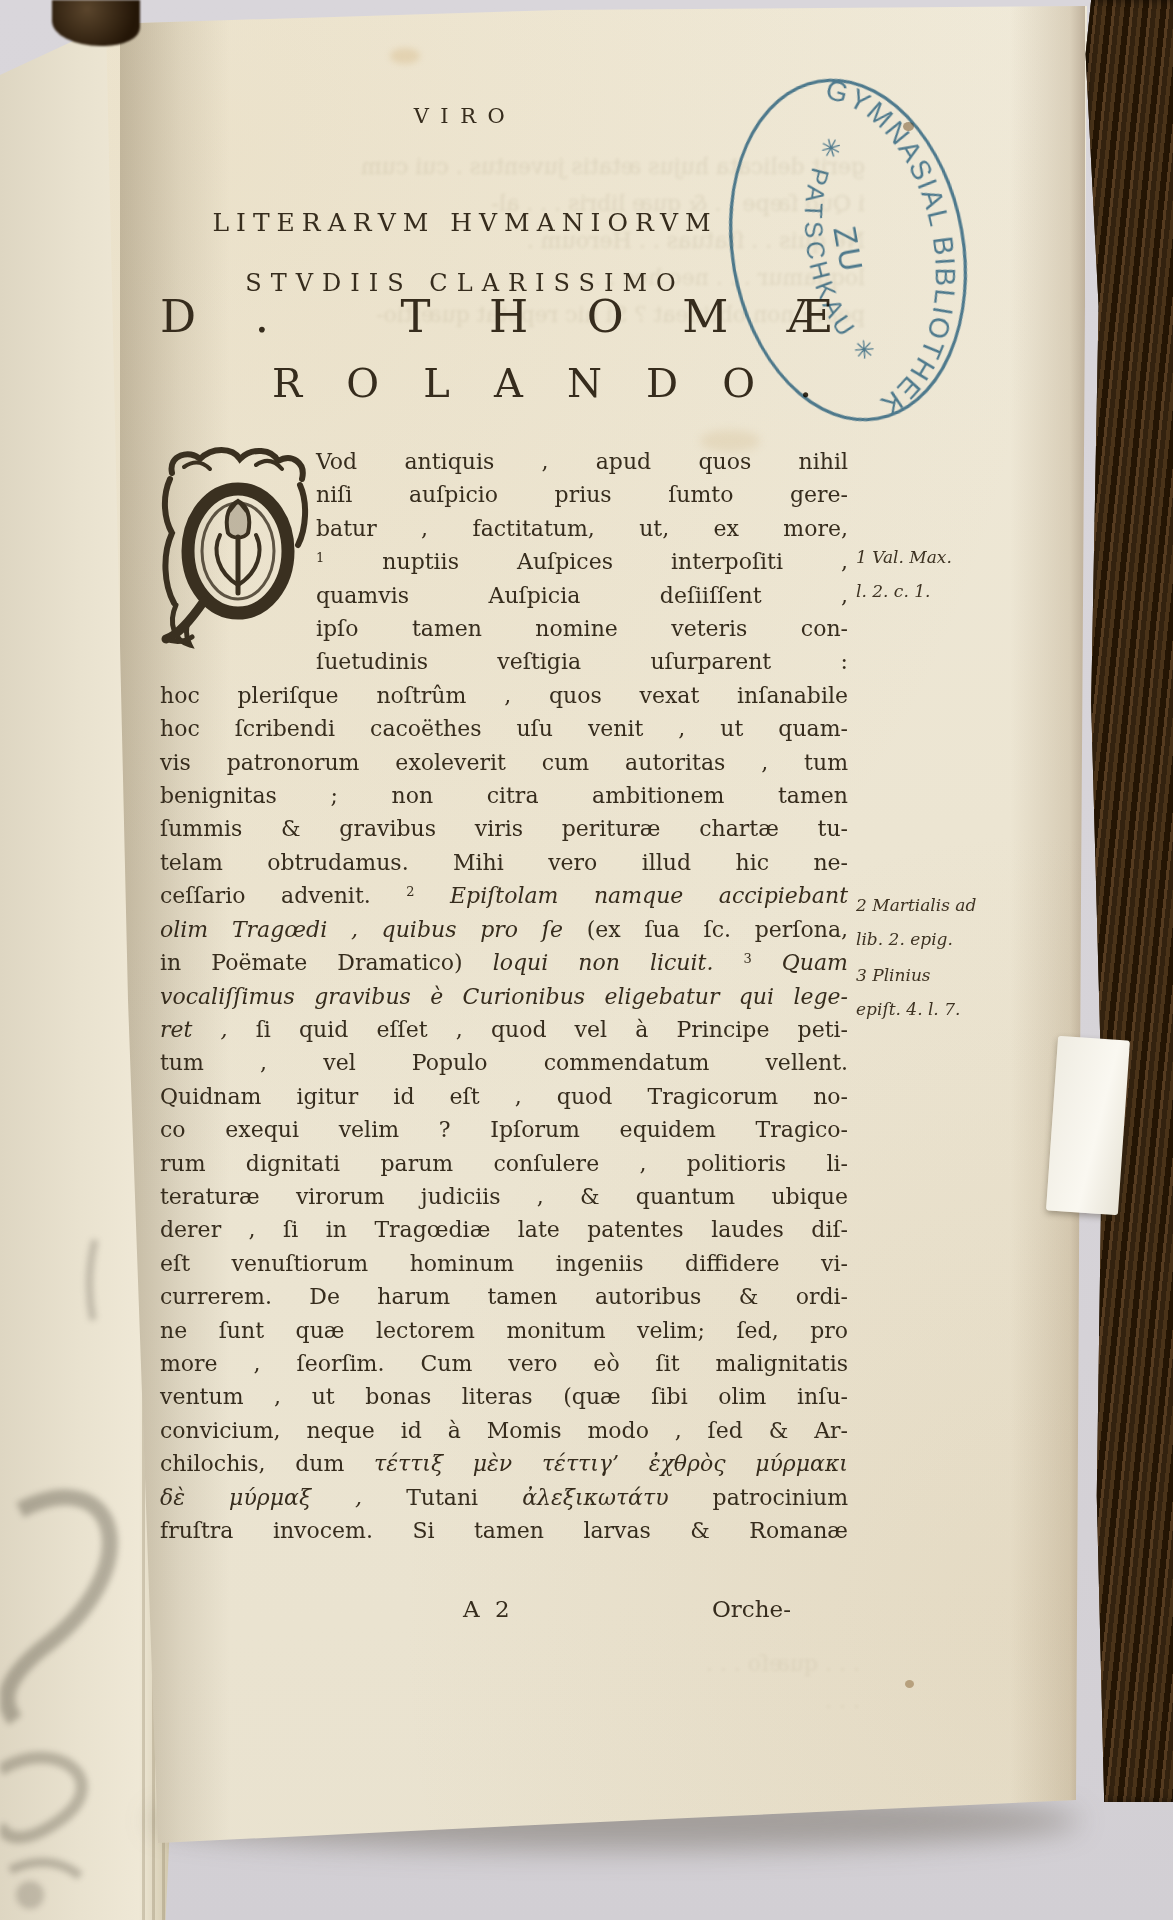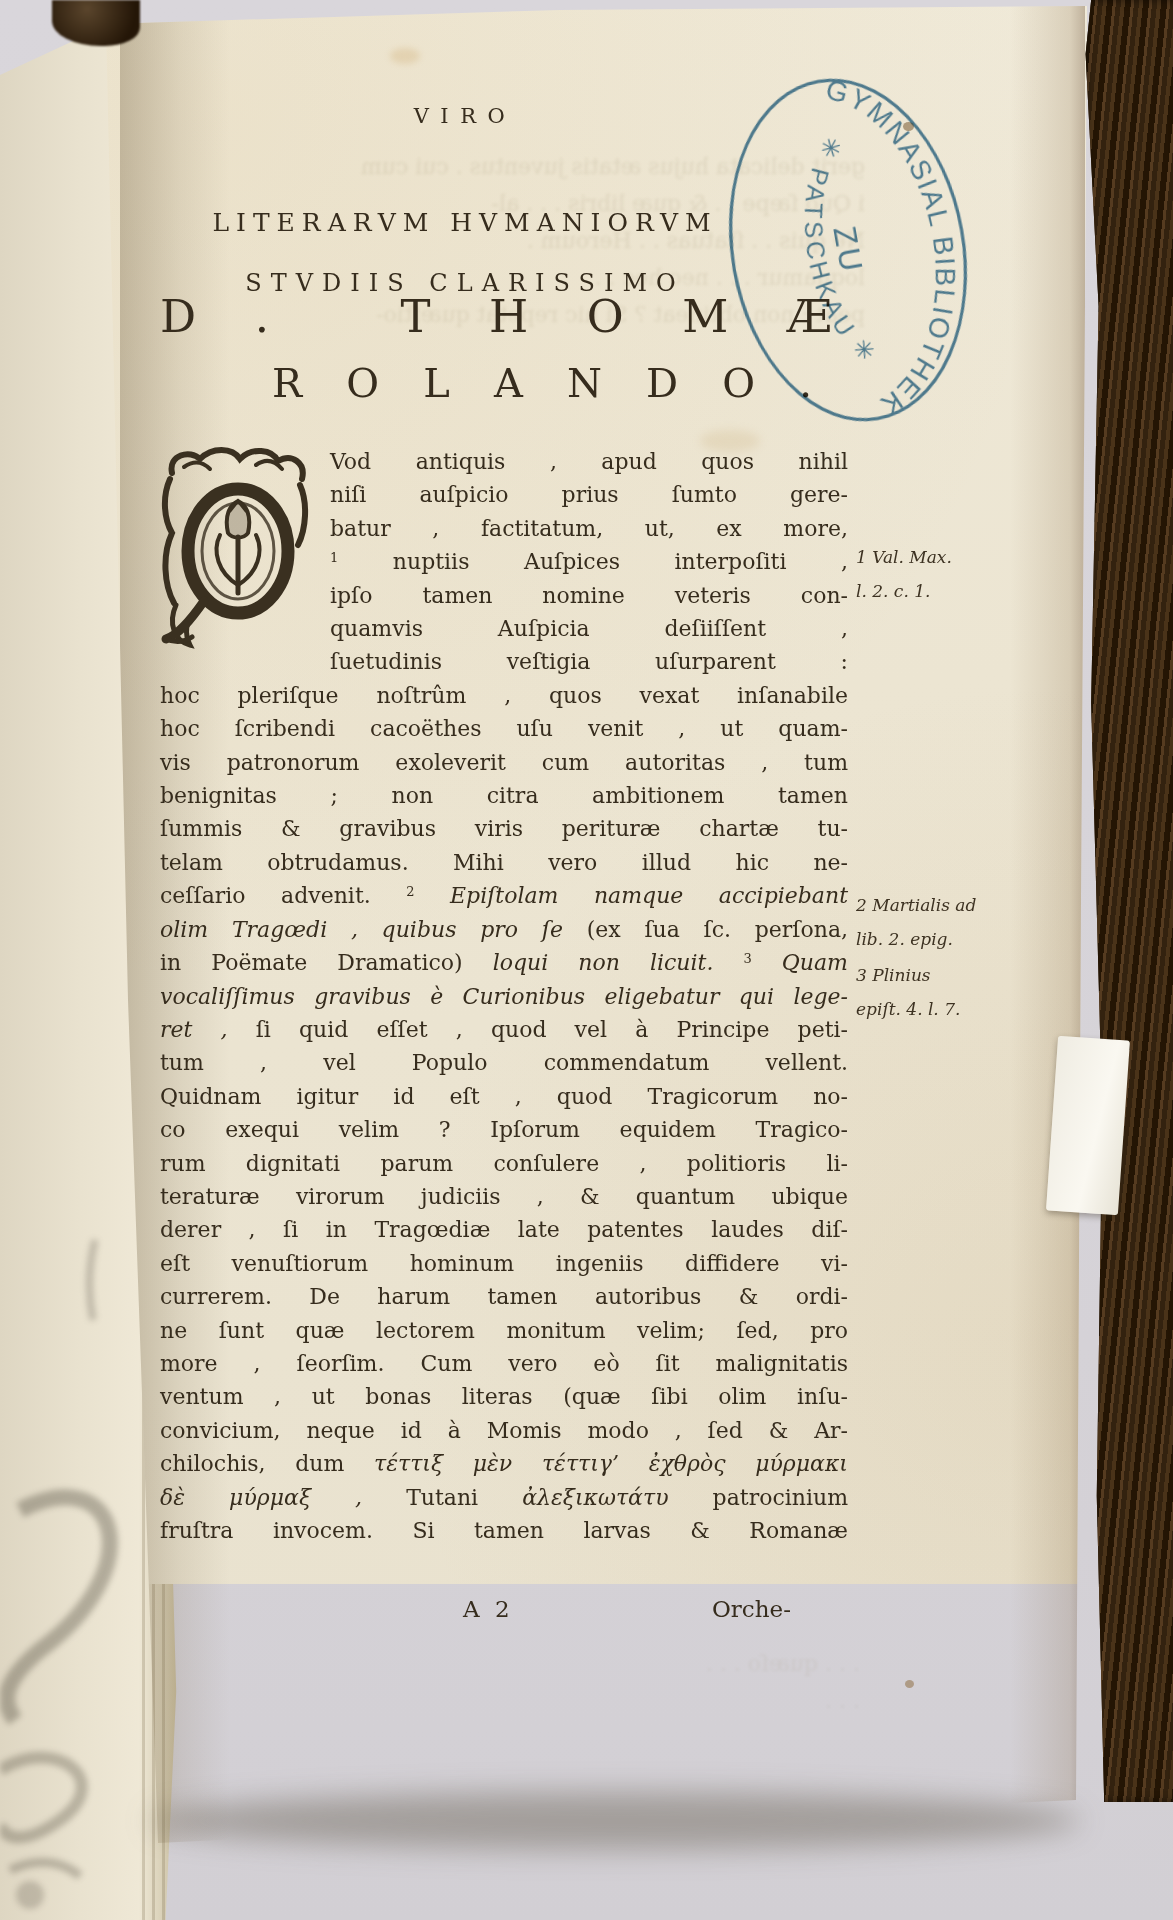--- a/index.html
+++ b/index.html
@@ -28,21 +28,21 @@
   .headband{
     position:absolute;left:52px;top:0;width:88px;height:46px;z-index:4;border-radius:0 0 40% 55%;
     background:radial-gradient(circle at 40% 20%,#5a452c,#241607 75%);
     filter:blur(1px);
   }
   
   .page-shadow{position:absolute;left:150px;top:1792px;width:930px;height:58px;z-index:1;
     background:rgba(88,78,62,.38);filter:blur(14px);border-radius:50%;}
   
   .page{
-    position:absolute;left:0;top:0;width:1173px;height:1584px;z-index:2;
+    position:absolute;left:0;top:0;width:1173px;height:1920px;z-index:2;
     clip-path:polygon(106px 24px,560px 10px,1087px 6px,1081px 900px,1076px 1800px,600px 1822px,158px 1843px,128px 1000px);
     background:
       radial-gradient(120% 90% at 18% 8%,rgba(213,186,132,.16),transparent 60%),
       radial-gradient(90% 70% at 88% 85%,rgba(188,158,108,.13),transparent 60%),
       linear-gradient(175deg,#f0ead9 0%,#ece5d2 45%,#e9e2cf 100%);
   }
   .gutter-shade{position:absolute;left:120px;top:0;width:110px;height:1880px;
     background:linear-gradient(90deg,rgba(112,94,62,.34),rgba(112,94,62,.12) 55%,transparent);}
   .fore-edge-shade{position:absolute;left:1010px;top:0;width:75px;height:1810px;
     background:linear-gradient(90deg,transparent,rgba(120,90,50,.18) 80%,rgba(90,60,30,.32));}
@@ -55,21 +55,21 @@
   
   .hd{position:absolute;left:140px;width:650px;text-align:center;white-space:nowrap;}
   .hd-viro   {top:104px;font-size:21px;letter-spacing:.55em;}
   .hd-liter  {top:163px;font-size:25px;letter-spacing:7px;margin-top:45px;}
   .hd-stud   {top:237px;font-size:24px;letter-spacing:9px;margin-top:32px;}
   .spread{display:flex;justify-content:space-between;}
   .hd-thoma  {position:absolute;left:160px;top:290px;width:672px;font-size:45px;}
   .hd-roland {position:absolute;left:272px;top:360px;width:540px;font-size:40px;}
   
   .text-col{position:absolute;left:160px;top:445px;width:688px;}
-  .drop-row{display:flex;gap:18px;}
+  .drop-row{display:flex;gap:4px;}
   .dropcap{width:152px;height:212px;flex:0 0 auto;}
   .drop-lines{flex:1 1 auto;}
   .drop-line,.body-line{
     font-size:22px;line-height:33.4px;text-align:justify;text-align-last:justify;white-space:nowrap;
   }
   .rm{font-style:normal;}
   .it,.gk{font-style:italic;}
   .sup{font-size:13px;vertical-align:7px;line-height:0;}
   
   .margin-note{position:absolute;left:856px;width:200px;font-style:italic;font-size:17px;line-height:34px;
@@ -175,22 +175,22 @@
           <path d="M78 140 C 98 128, 104 106, 96 90" stroke-width="4"></path>
           <path d="M68 88 C 64 70, 70 60, 78 56 C 86 60, 92 70, 88 88 C 84 94, 72 94, 68 88 Z" stroke-width="4" fill="#3a3020" fill-opacity=".25"></path>
           <path d="M70 66 L 78 56 L 86 66" stroke-width="3"></path>
         </g>
       </svg>
       <div class="drop-lines" id="dropLines">
           <div class="drop-line"><span class="rm">Vod antiquis , apud quos nihil</span></div>
           <div class="drop-line"><span class="rm">niſi auſpicio prius ſumto gere-</span></div>
           <div class="drop-line"><span class="rm">batur , factitatum, ut, ex more,</span></div>
           <div class="drop-line"><span class="sup">1</span><span class="rm"> nuptiis Auſpices interpoſiti ,</span></div>
+          <div class="drop-line"><span class="rm">quamvis Auſpicia deſiiſſent ,</span></div>
           <div class="drop-line"><span class="rm">ipſo tamen nomine veteris con-</span></div>
-          <div class="drop-line"><span class="rm">quamvis Auſpicia deſiiſſent ,</span></div>
           <div class="drop-line"><span class="rm">ſuetudinis veſtigia uſurparent :</span></div>
         </div>
     </div>
     <div id="bodyLines">
         <div class="body-line"><span class="rm">hoc pleriſque noſtrûm , quos vexat inſanabile</span></div>
         <div class="body-line"><span class="rm">hoc ſcribendi cacoëthes uſu venit , ut quam-</span></div>
         <div class="body-line"><span class="rm">vis patronorum exoleverit cum autoritas , tum</span></div>
         <div class="body-line"><span class="rm">benignitas ; non citra ambitionem tamen</span></div>
         <div class="body-line"><span class="rm">ſummis &amp; gravibus viris perituræ chartæ tu-</span></div>
         <div class="body-line"><span class="rm">telam obtrudamus. Mihi vero illud hic ne-</span></div>

